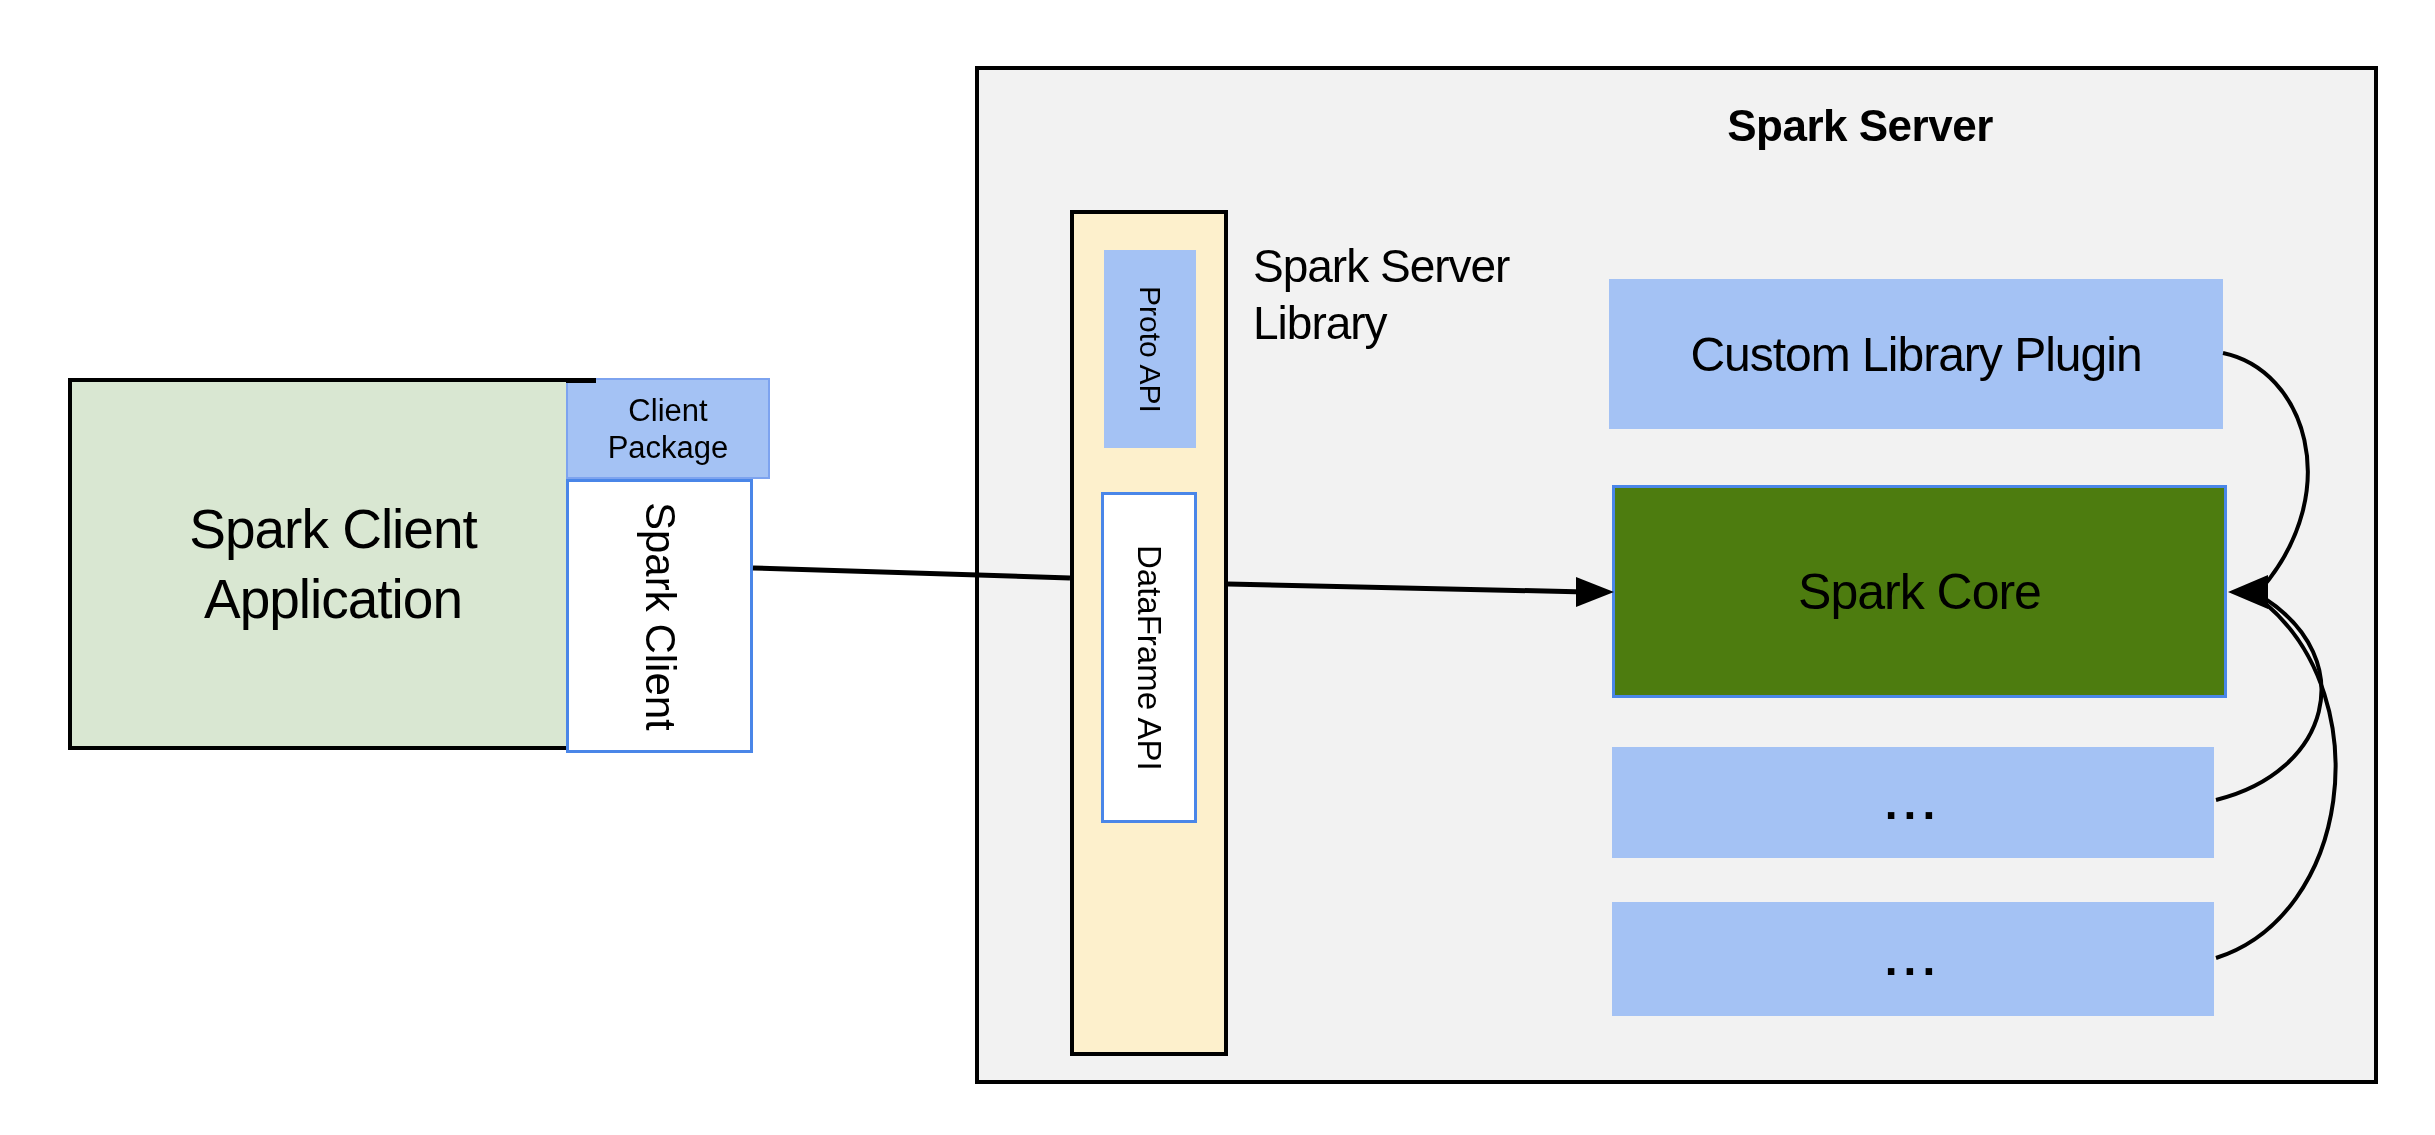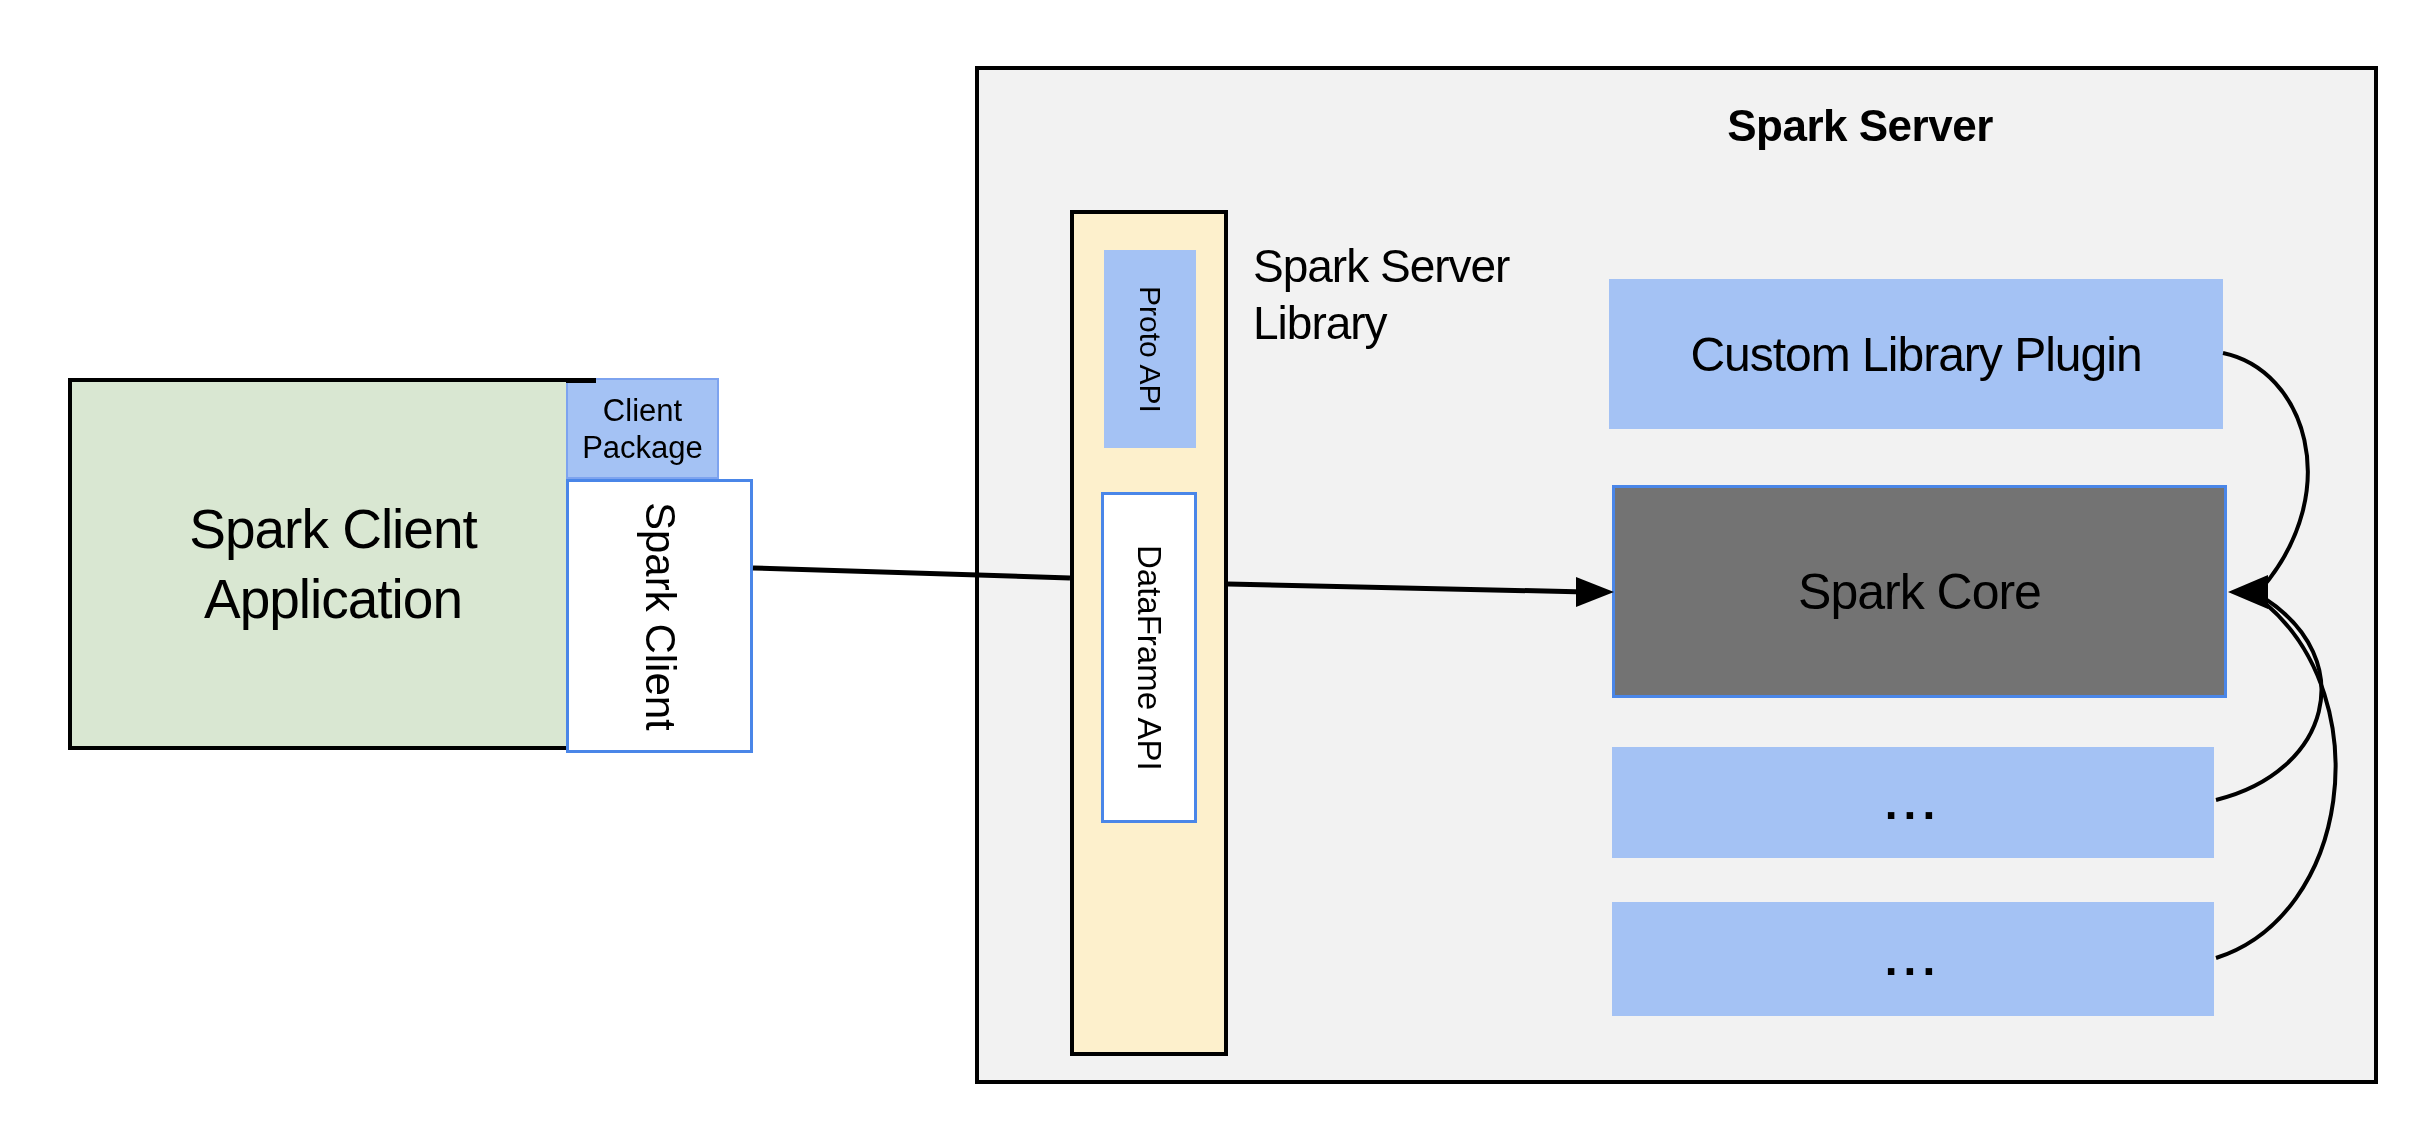--- a/index.html
+++ b/index.html
@@ -11,21 +11,21 @@
 
   
   .server-box{left:975px;top:66px;width:1403px;height:1018px;
     background:var(--gray-fill);border:4px solid #000;z-index:1;}
   .client-app-box{left:68px;top:378px;width:530px;height:372px;
     background:var(--green-fill);border:4px solid #000;z-index:2;
     font-size:55px;line-height:70px;letter-spacing:-1px;}
   .border-sliver{left:566px;top:378px;width:30px;height:5px;background:#000;z-index:4;}
 
   
-  .client-package-box{left:566px;top:378px;width:153px;height:101px;
+  .client-package-box{left:566px;top:378px;width:204px;height:101px;
     background:var(--blue-fill);border:2px solid #7da3ef;z-index:3;
     font-size:31px;line-height:37px;}
   .spark-client-box{left:566px;top:479px;width:187px;height:274px;
     background:#fff;border:3px solid var(--blue-border);z-index:3;}
 
   
   .connect-api-label{left:1010px;top:74px;width:320px;z-index:3;
     font-size:47px;line-height:60px;letter-spacing:-1px;text-align:center;}
   .yellow-box{left:1070px;top:210px;width:158px;height:846px;
     background:var(--yellow-fill);border:4px solid #000;z-index:2;}
@@ -35,21 +35,21 @@
     background:#fff;border:3px solid var(--blue-border);z-index:3;font-size:33px;}
   .server-library-label{left:1253px;top:238px;width:330px;z-index:3;
     font-size:46px;line-height:57px;letter-spacing:-1px;text-align:left;}
 
   
   .server-title{left:1640px;top:101px;width:440px;z-index:3;
     font-size:44px;font-weight:bold;text-align:center;letter-spacing:-0.5px;}
   .plugin-box{left:1609px;top:279px;width:614px;height:150px;
     background:var(--blue-fill);z-index:3;font-size:48px;letter-spacing:-1px;}
   .core-box{left:1612px;top:485px;width:615px;height:213px;
-    background:#737373;border:3px solid var(--blue-border);z-index:3;
+    background:#4d7c0f;border:3px solid var(--blue-border);z-index:3;
     font-size:50px;letter-spacing:-1px;text-align:right;}
   .dots-box-1{left:1612px;top:747px;width:602px;height:111px;
     background:var(--blue-fill);z-index:3;font-size:46px;font-weight:bold;letter-spacing:6px;}
   .dots-box-2{left:1612px;top:902px;width:602px;height:114px;
     background:var(--blue-fill);z-index:3;font-size:46px;font-weight:bold;letter-spacing:6px;}
 
   .vtext{writing-mode:vertical-rl;text-orientation:mixed;}
   .spark-client-box .vtext{font-size:42px;}
 
   .arrows{left:0;top:0;width:2435px;height:1135px;z-index:6;pointer-events:none;}

